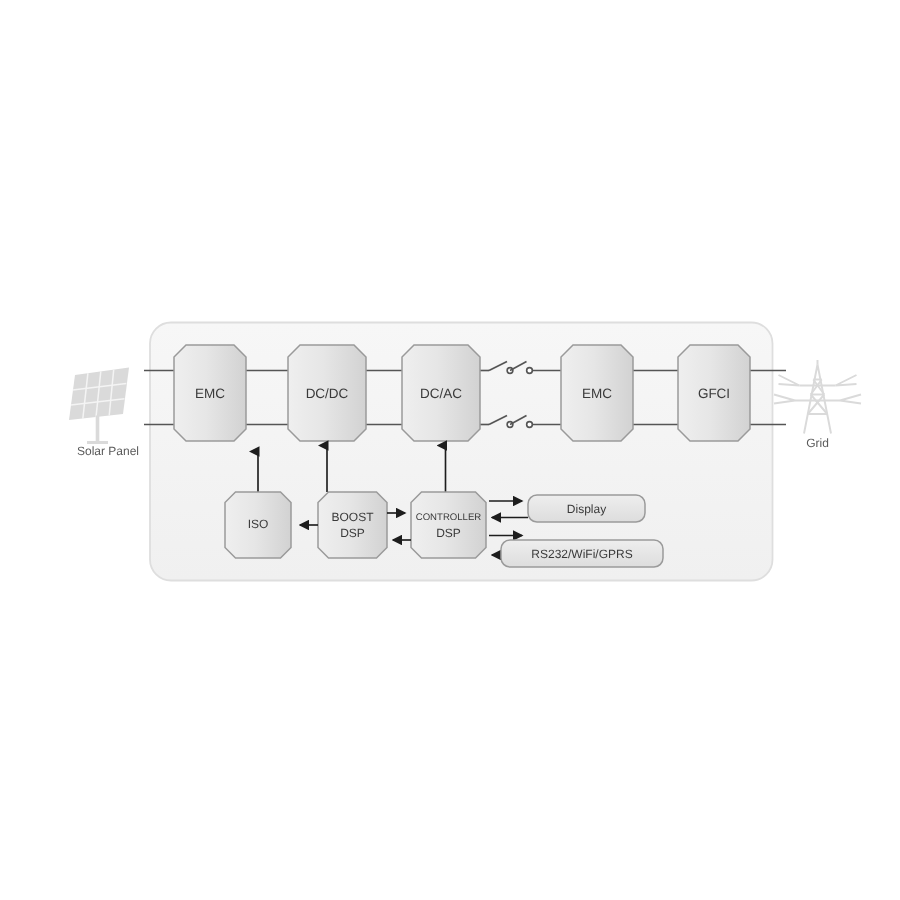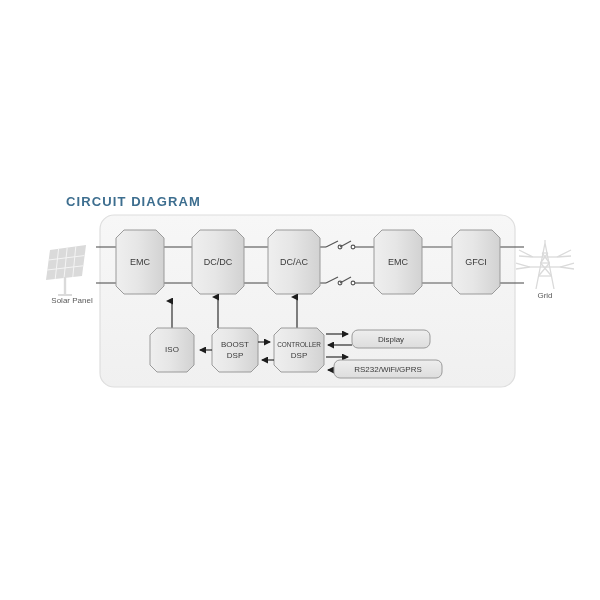--- a/index.html
+++ b/index.html
@@ -34,21 +34,20 @@
     font-size:8px;
     fill:#5a5a5a;
     text-anchor:middle;
   }
 </style>
 </head>
 <body>
 
 <div id="stage">
 
-  <div id="diagram-title">CIRCUIT DIAGRAM</div>
 
   <svg id="canvas" viewBox="0 0 600 600" xmlns="http://www.w3.org/2000/svg">
 
     <defs>
       <linearGradient id="blkGrad" x1="0" y1="0" x2="1" y2="0">
         <stop offset="0%" stop-color="#efefef"></stop>
         <stop offset="45%" stop-color="#e6e6e6"></stop>
         <stop offset="100%" stop-color="#d2d2d2"></stop>
       </linearGradient>
       <linearGradient id="periphGrad" x1="0" y1="0" x2="0" y2="1">

